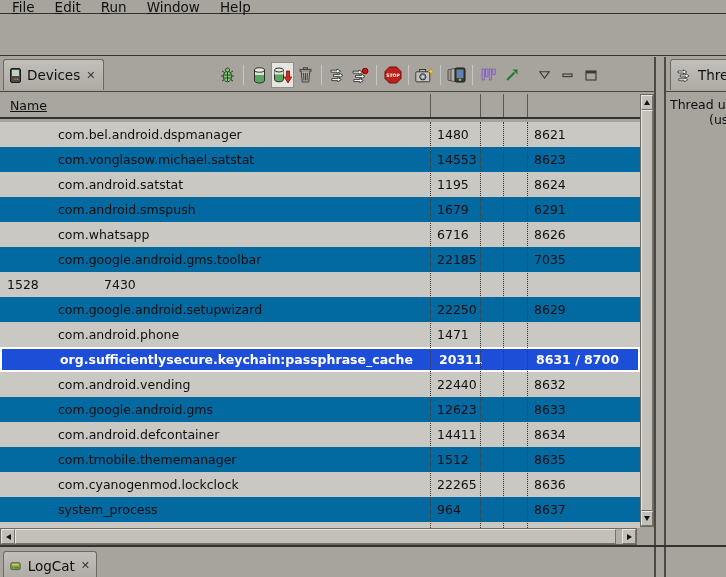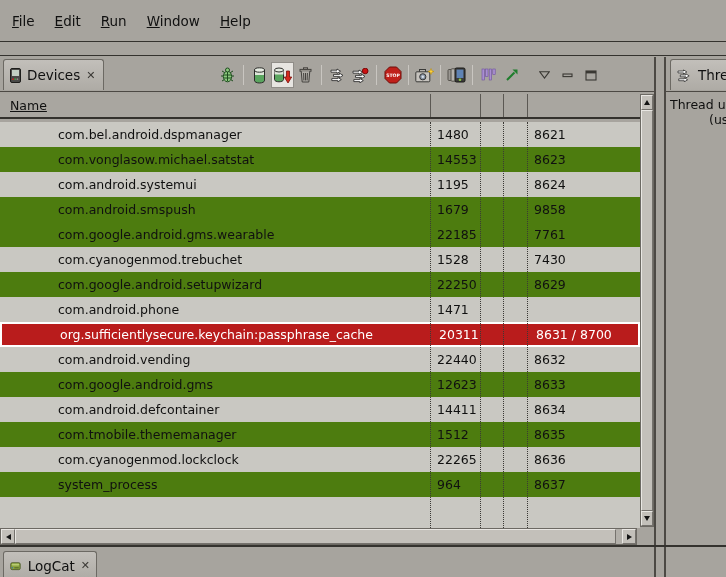--- a/index.html
+++ b/index.html
@@ -5,21 +5,21 @@
   * { margin:0; padding:0; box-sizing:border-box; }
   html,body { width:726px; height:577px; overflow:hidden; }
   body {
     position:relative;
     background:#a7a49e;
     font-family:"DejaVu Sans","Liberation Sans",sans-serif;
     color:#101010;
     -webkit-font-smoothing:none;
   }
   
-  .menubar{position:absolute;top:0;left:0;width:726px;height:42px;
+  .menubar{position:absolute;top:0;left:0;width:726px;height:14px;
     border-bottom:1px solid #34322e;display:flex;align-items:center;padding-left:2px;}
   .menu-item{font-size:13.5px;padding:3px 10px;cursor:default;white-space:nowrap;}
   .menu-item .mkey{text-decoration:underline;}
   
   .coolbar{position:absolute;top:27px;left:0;width:726px;height:29px;border-bottom:1px solid #34322e;}
   
   .view{position:absolute;top:57px;height:568px;overflow:hidden;}
   .devices-view{left:0;width:656px;border-right:2px solid #4c4944;}
   .threads-view{left:664px;width:62px;border-left:2px solid #4c4944;}
   .tabrow{position:absolute;top:0;left:0;right:0;height:35px;border-bottom:1px solid #4c4944;}
@@ -34,22 +34,22 @@
   .tbtn.pressed{background:#e7e5e1;border:1px solid #908d88;}
   .tsep{width:1px;height:20px;background:#8b8883;border-right:1px solid #c9c6c1;margin:0 4px;flex:none;}
   .tgap{width:10px;flex:none;}
   
   .table-header{position:absolute;top:37px;left:0;width:640px;height:25px;background:#a9a6a0;
     border-bottom:2px solid #33312d;}
   .col-head{position:absolute;top:0;bottom:0;display:flex;align-items:center;font-size:12.5px;padding-left:10px;}
   .hline{position:absolute;top:0;bottom:0;width:1px;background:#5b5853;}
   .table-body{position:absolute;top:65px;left:0;width:640px;height:406px;background:#c9c8c2;}
   .row{height:25px;display:flex;align-items:center;background:#c9c8c2;font-size:12.5px;}
-  .row.alt{background:#4d7c0f;}
-  .row.selected{background:#b91c1c;color:#ffffff;border:2px solid #ffffff;}
+  .row.alt{background:#0369a1;}
+  .row.selected{background:#1d4ed8;color:#ffffff;border:2px solid #ffffff;font-weight:bold;}
   .cell{white-space:nowrap;overflow:hidden;flex:none;}
   .c-name{width:430px;padding-left:58px;}
   .c-pid{width:50px;padding-left:7px;}
   .c-sp1{width:23px;}
   .c-sp2{width:24px;}
   .c-port{width:113px;padding-left:7px;}
   .dotline{position:absolute;top:0;height:406px;width:0;border-left:1px dotted #3b3935;pointer-events:none;}
   
   .vscroll{position:absolute;top:37px;left:640px;width:14px;height:433px;background:#b2afa9;border:1px solid #6c6963;}
   .hscroll{position:absolute;top:471px;left:0;width:637px;height:17px;background:#b2afa9;border:1px solid #6c6963;}
@@ -246,42 +246,48 @@
     <div class="cell c-port">8621</div>
   </div>
       <div class="row alt">
     <div class="cell c-name">com.vonglasow.michael.satstat</div>
     <div class="cell c-pid">14553</div>
     <div class="cell c-sp1"></div>
     <div class="cell c-sp2"></div>
     <div class="cell c-port">8623</div>
   </div>
       <div class="row">
-    <div class="cell c-name">com.android.systemui</div>
+    <div class="cell c-name">com.android.satstat</div>
     <div class="cell c-pid">1195</div>
     <div class="cell c-sp1"></div>
     <div class="cell c-sp2"></div>
     <div class="cell c-port">8624</div>
   </div>
       <div class="row alt">
     <div class="cell c-name">com.android.smspush</div>
     <div class="cell c-pid">1679</div>
     <div class="cell c-sp1"></div>
     <div class="cell c-sp2"></div>
-    <div class="cell c-port">9858</div>
-  </div>
-      <div class="row alt">
-    <div class="cell c-name">com.google.android.gms.wearable</div>
+    <div class="cell c-port">6291</div>
+  </div>
+      <div class="row">
+    <div class="cell c-name">com.whatsapp</div>
+    <div class="cell c-pid">6716</div>
+    <div class="cell c-sp1"></div>
+    <div class="cell c-sp2"></div>
+    <div class="cell c-port">8626</div>
+  </div>
+      <div class="row alt">
+    <div class="cell c-name">com.google.android.gms.toolbar</div>
     <div class="cell c-pid">22185</div>
     <div class="cell c-sp1"></div>
     <div class="cell c-sp2"></div>
-    <div class="cell c-port">7761</div>
-  </div>
-      <div class="row">
-    <div class="cell c-name">com.cyanogenmod.trebuchet</div>
+    <div class="cell c-port">7035</div>
+  </div>
+      <div class="row">
     <div class="cell c-pid">1528</div>
     <div class="cell c-sp1"></div>
     <div class="cell c-sp2"></div>
     <div class="cell c-port">7430</div>
   </div>
       <div class="row alt">
     <div class="cell c-name">com.google.android.setupwizard</div>
     <div class="cell c-pid">22250</div>
     <div class="cell c-sp1"></div>
     <div class="cell c-sp2"></div>

